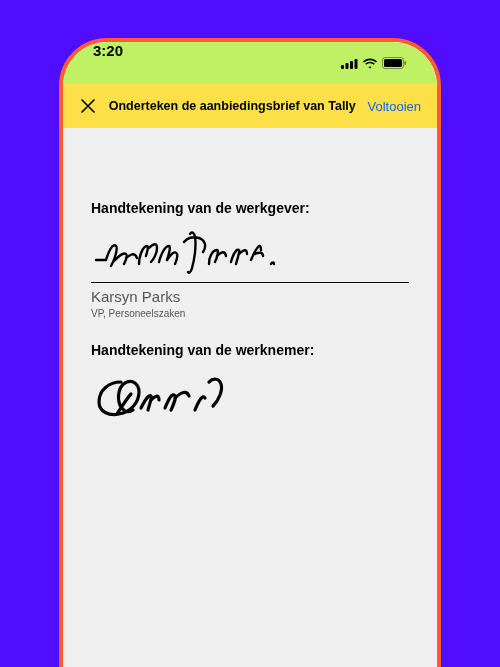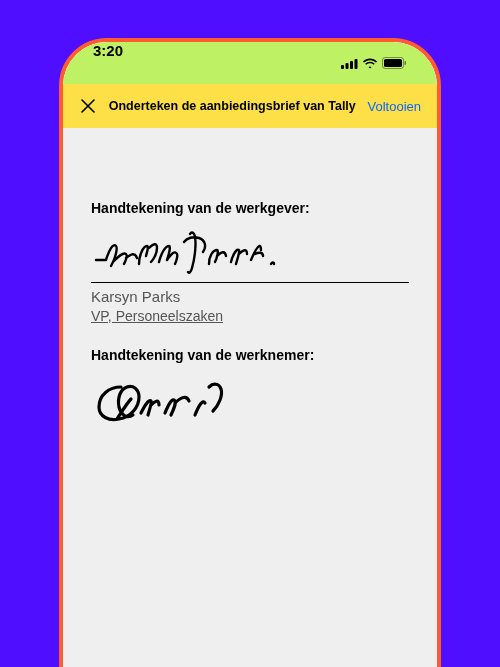--- a/index.html
+++ b/index.html
@@ -104,24 +104,23 @@
     .sig-line {
       border-top: 1px solid #000;
       padding-top: 4px;
     }
     .signer-name {
       font-size: 15px;
       color: #555;
       line-height: 1.3;
     }
     .signer-title {
-      font-size: 14px;
+      font-size: 10px;
       color: #555;
       line-height: 1.3;
-      text-decoration: underline;
     }
   </style>
 </head>
 <body>
 
 <div class="phone-frame">
   <div class="phone-inner">
 
     <div class="status-bar">
       <div class="status-time">3:20</div>

